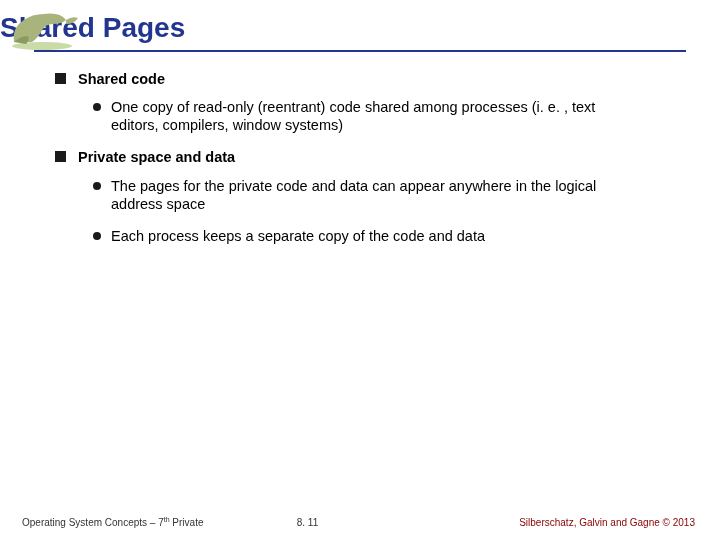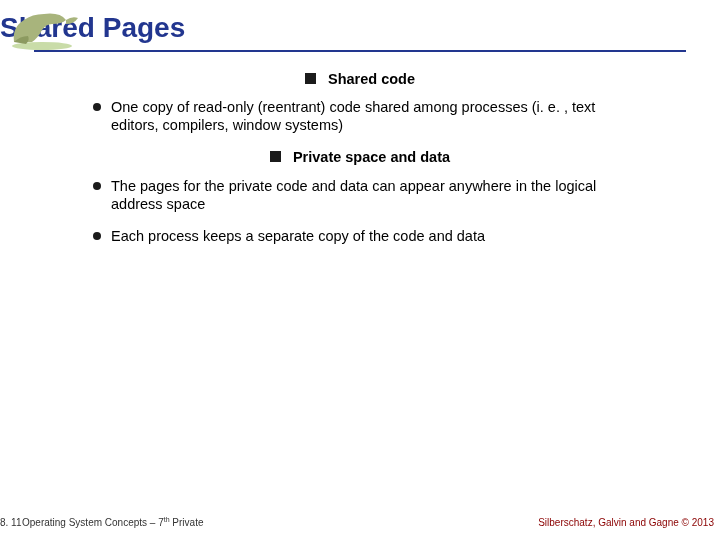--- a/index.html
+++ b/index.html
@@ -33,21 +33,20 @@
   }
   .content {
     margin: 18px 55px 0 55px;
     font-size: 14.5px;
     line-height: 1.25;
   }
   .l1 {
     display: flex;
     margin-bottom: 10px;
     font-weight: bold;
-    justify-content: center;
   }
   .sq {
     width: 11px;
     height: 11px;
     background: #1b1b1b;
     margin-top: 3px;
     margin-right: 12px;
     flex: 0 0 11px;
   }
   .l2 {
@@ -66,22 +65,22 @@
     flex: 0 0 8px;
   }
   .footer {
     position: absolute;
     bottom: 12px;
     left: 0;
     width: 720px;
     font-size: 10px;
   }
   .f-left  { position: absolute; left: 22px;  bottom: 0; color: #333; }
-  .f-mid   { position: absolute; left: 0; width: 720px; text-align: left; bottom: 0; color: #333; margin-top: 28px; }
-  .f-right { position: absolute; right: 6px; bottom: 0; color: #8a0000; }
+  .f-mid   { position: absolute; left: 0; width: 615px; text-align: center; bottom: 0; color: #333; margin-top: 28px; }
+  .f-right { position: absolute; right: 25px; bottom: 0; color: #8a0000; }
   sup { font-size: 7px; }
 </style>
 </head>
 <body>
 
 <svg class="logo" viewBox="0 0 80 50">
   <ellipse cx="40" cy="44" rx="30" ry="4" fill="#c9dca8"></ellipse>
   <path d="M12 40 Q10 25 22 18 Q30 12 42 12 Q58 10 64 18 Q60 22 50 22 Q44 22 40 28 Q36 36 30 40 Z" fill="#a8b47c"></path>
   <path d="M12 40 Q18 34 26 34 Q28 38 24 42 Z" fill="#8c9a60"></path>
   <path d="M64 18 Q70 14 76 16 Q72 22 64 22 Z" fill="#a8b47c"></path>

